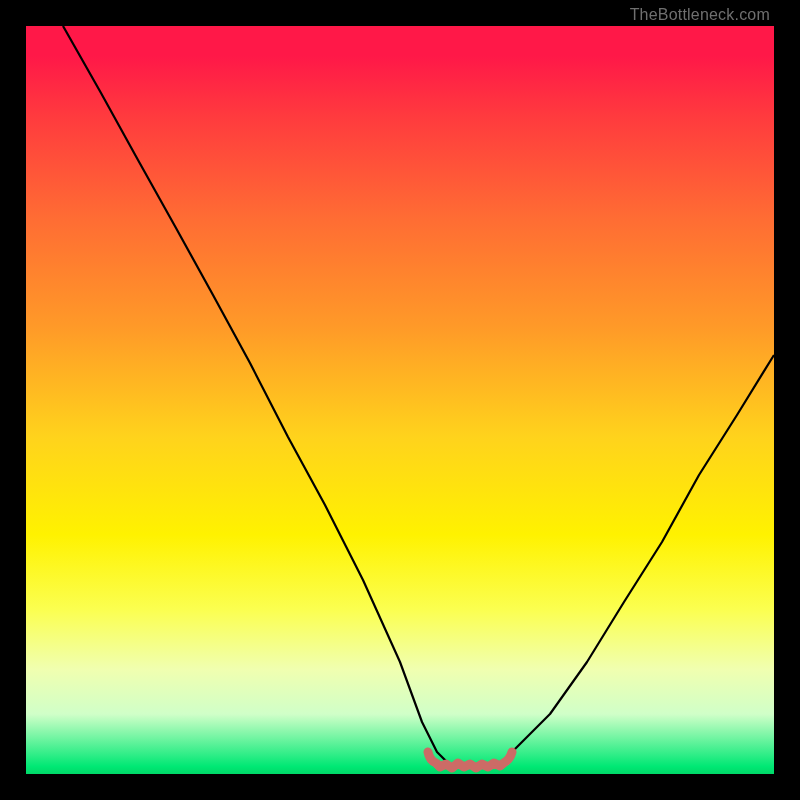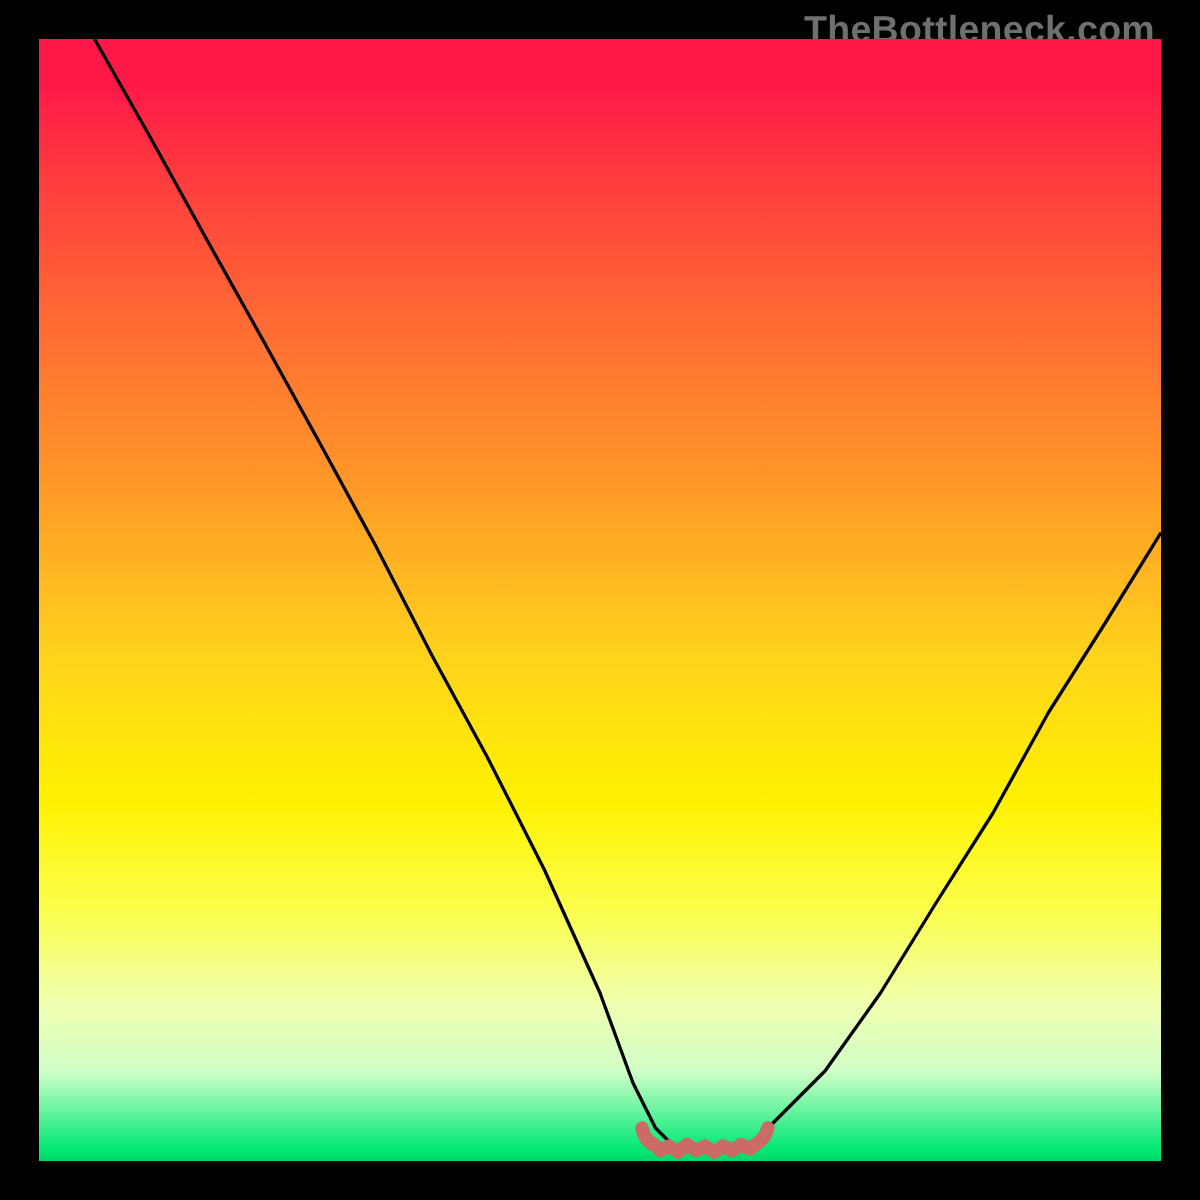--- a/index.html
+++ b/index.html
@@ -36,22 +36,22 @@
       #d0ffc8 92%,
       #00e874 99%,
       #00d868 100%);
     overflow: hidden;
   }
   .watermark {
     position: absolute;
     right: 30px;
     top: 6px;
     color: #6f6f6f;
-    font-size: 25px;
-    font-weight: 700;
+    font-size: 16px;
+    font-weight: 400;
     letter-spacing: 0.2px;
     user-select: none;
   }
   .curve-svg {
     position: absolute;
     left: 0; top: 0;
     width: 748px;
     height: 748px;
   }
 </style>

